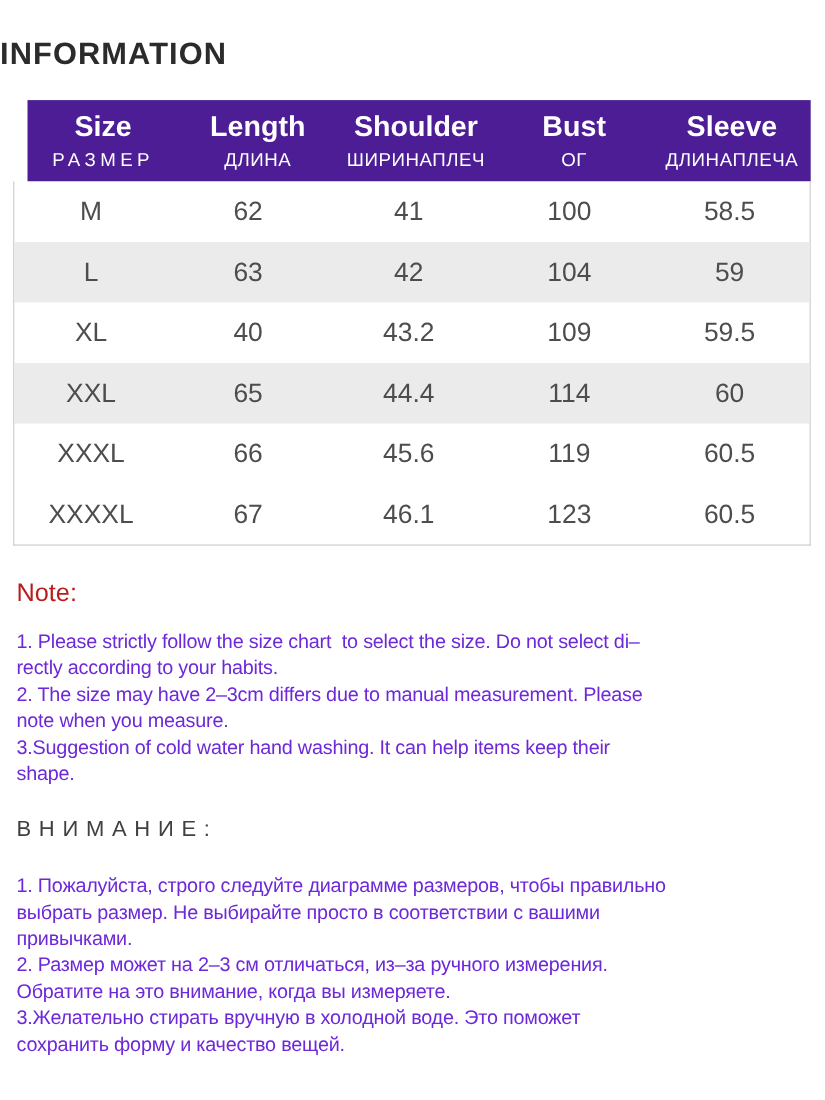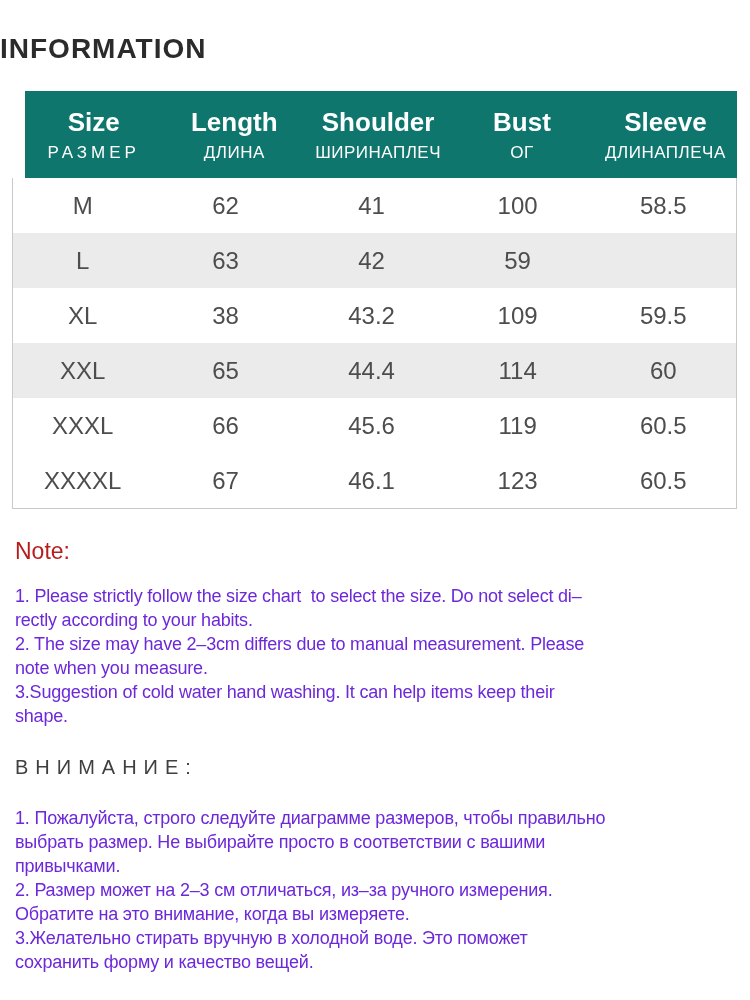--- a/index.html
+++ b/index.html
@@ -13,22 +13,22 @@
     font-weight: 700;
     letter-spacing: 1px;
     color: #2b2b2b;
   }
 
   .size-table { margin: 26px 13px 0 12px; }
 
   .thead {
     display: grid;
     grid-template-columns: 19.3% 20.2% 20.2% 20.2% 20.1%;
-    background: #0f766e;
-    height: 87px;
+    background: #4c1d95;
+    height: 74px;
     align-items: center;
     margin-left: 13px;
   }
   .th { text-align: center; color: #ffffff; }
   .th .en { display: block; font-size: 26px; font-weight: 700; line-height: 30px; }
   .th .ru { display: block; font-size: 17px; margin-top: 6px; letter-spacing: 0.5px; }
   .th:first-child .ru { letter-spacing: 4px; }
 
   .tbody { border: 1px solid #c9c9c9; border-top: none; background: #ffffff; }
   .tr {
@@ -101,25 +101,26 @@
           <div class="td">M</div>
           <div class="td">62</div>
           <div class="td">41</div>
           <div class="td">100</div>
           <div class="td">58.5</div>
         </div>
         <div class="tr alt">
           <div class="td">L</div>
           <div class="td">63</div>
           <div class="td">42</div>
+          <div class="td">104</div>
           <div class="td">59</div>
         </div>
         <div class="tr">
           <div class="td">XL</div>
-          <div class="td">38</div>
+          <div class="td">40</div>
           <div class="td">43.2</div>
           <div class="td">109</div>
           <div class="td">59.5</div>
         </div>
         <div class="tr alt">
           <div class="td">XXL</div>
           <div class="td">65</div>
           <div class="td">44.4</div>
           <div class="td">114</div>
           <div class="td">60</div>

